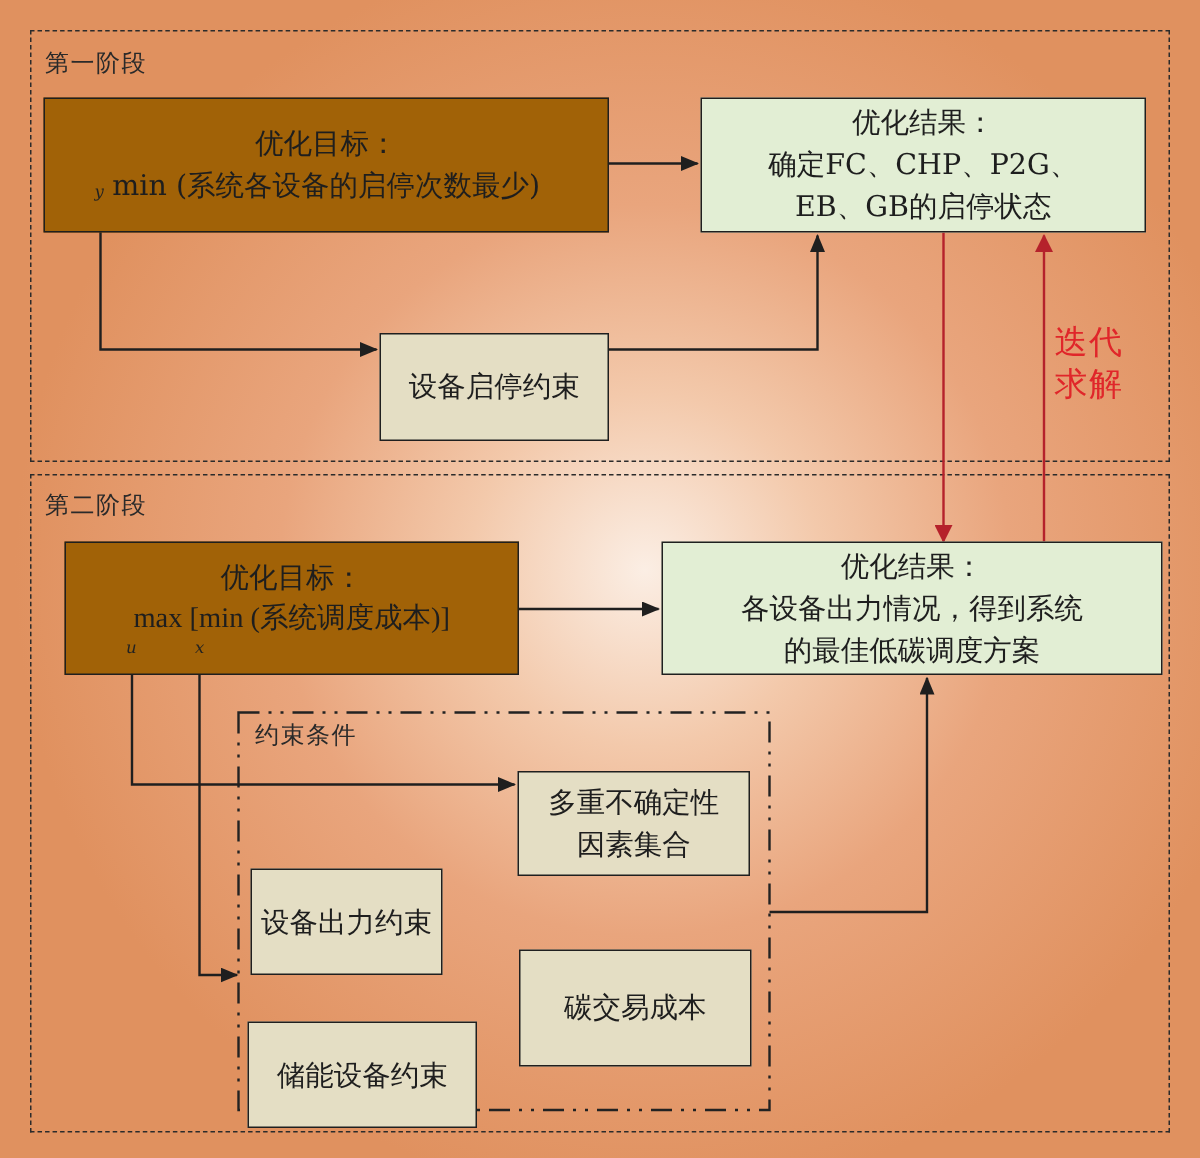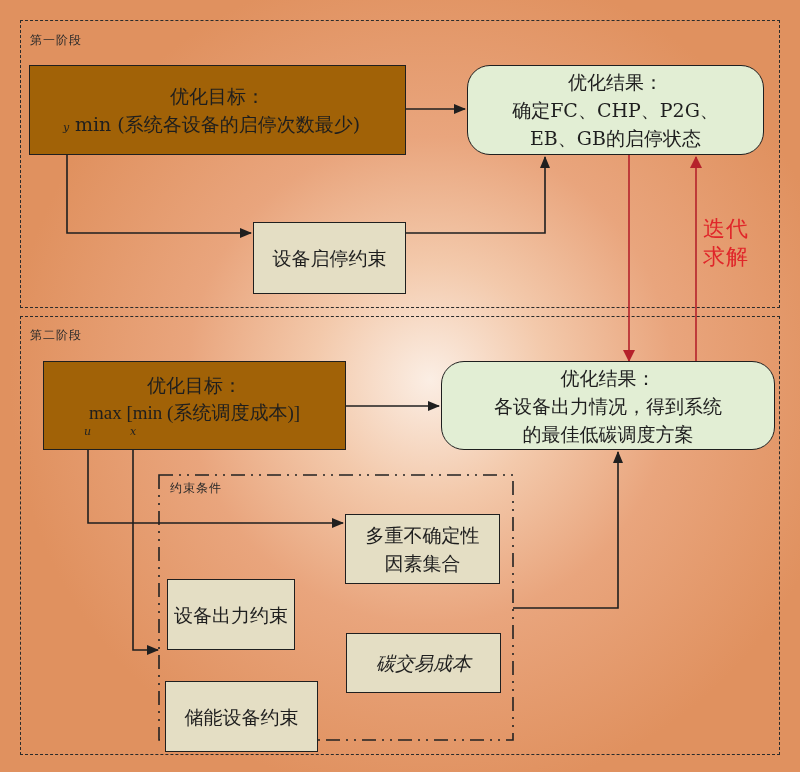--- a/index.html
+++ b/index.html
@@ -3,26 +3,26 @@
 <meta charset="utf-8">
 <style>
   html, body { margin:0; padding:0; }
   body {
     width:800px; height:772px; position:relative; overflow:hidden;
     background: radial-gradient(ellipse 420px 420px at 430px 380px, #fbeee4 0%, #f3c9ab 28%, #e9a57d 58%, #e0915f 100%);
     font-family: "DejaVu Serif", "Liberation Serif", serif;
     color:#1e1e1e;
   }
   .stage { position:absolute; border:1.6px dashed #2b2b2b; }
-  .stage-label { position:absolute; font-size:12px; color:#2a2a2a; letter-spacing:1px; }
+  .stage-label { position:absolute; font-size:16px; color:#2a2a2a; letter-spacing:1px; }
   .box { position:absolute; border:1.6px solid #1f1f1f; box-sizing:border-box;
          display:flex; flex-direction:column; align-items:center; justify-content:center;
          text-align:center; font-size:19px; line-height:28px; }
   .blue { background:#a16207; }
-  .green { background:#e2eed4;border-radius:23px; }
+  .green { background:#e2eed4; }
   .tan { background:#e4dec4;margin-top:25px; }
   .var { position:absolute; font-size:11px; font-style:italic; color:#222; }
   .red-text { position:absolute; color:#e0262a; font-size:22px; line-height:28px; letter-spacing:1px; }
   svg.overlay { position:absolute; left:0; top:0; }
 </style>
 </head>
 <body>
 
 <div class="stage" style="left:20px;top:20px;width:758px;height:286px;"></div>
 <div class="stage" style="left:20px;top:316px;width:758px;height:437px;"></div>
@@ -93,19 +93,19 @@
 
 <div class="box tan" style="left:345px;top:489px;width:155px;height:70px;">
   <span>多重不确定性</span>
   <span>因素集合</span>
 </div>
 
 <div class="box tan" style="left:167px;top:554px;width:128px;height:71px;">
   <span>设备出力约束</span>
 </div>
 
-<div class="box tan" style="left:346px;top:608px;width:155px;height:60px;font-style:italic;">
+<div class="box tan" style="left:346px;top:608px;width:155px;height:78px;">
   <span>碳交易成本</span>
 </div>
 
 <div class="box tan" style="left:165px;top:656px;width:153px;height:71px;">
   <span>储能设备约束</span>
 </div>
 
 </body></html>

